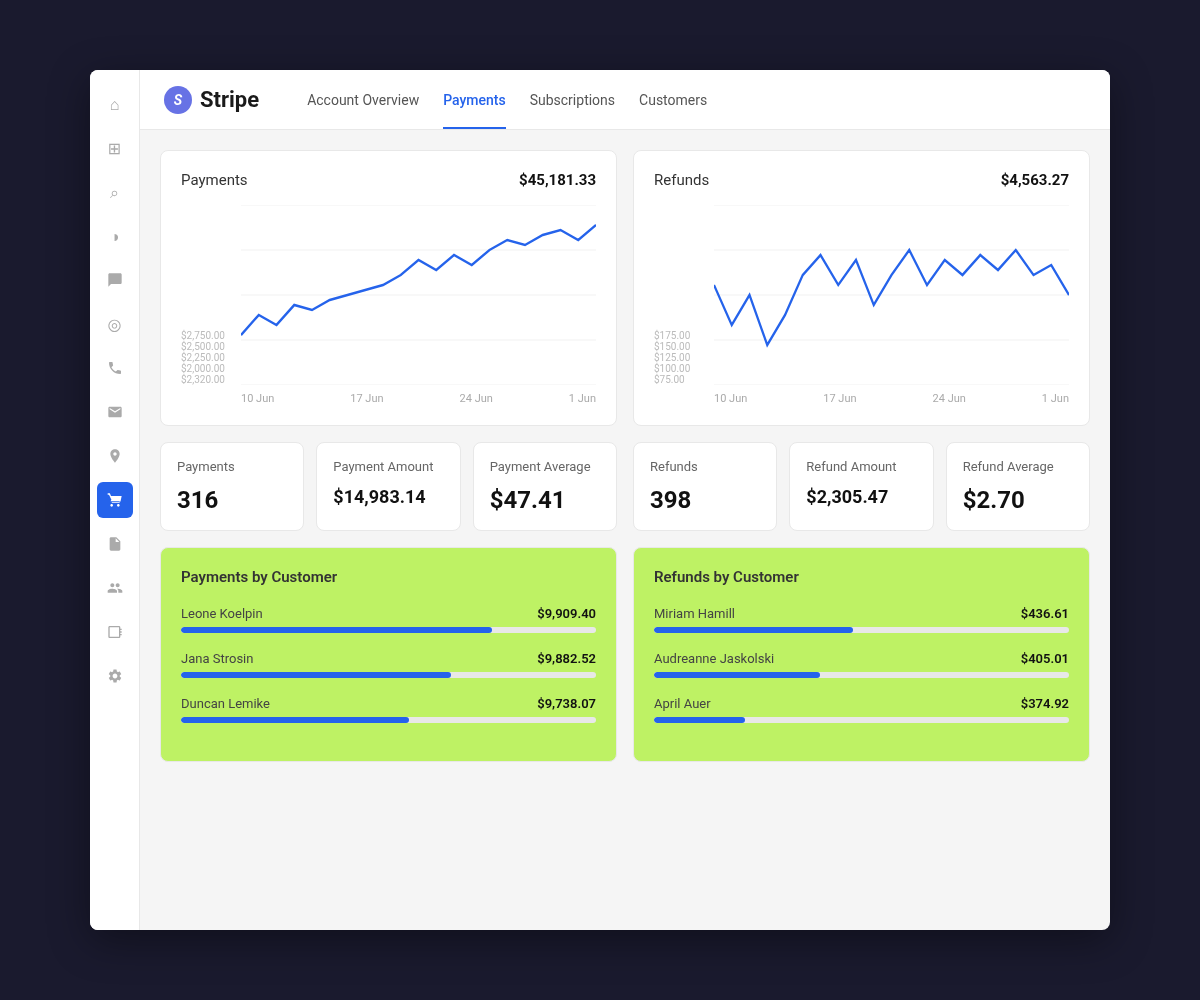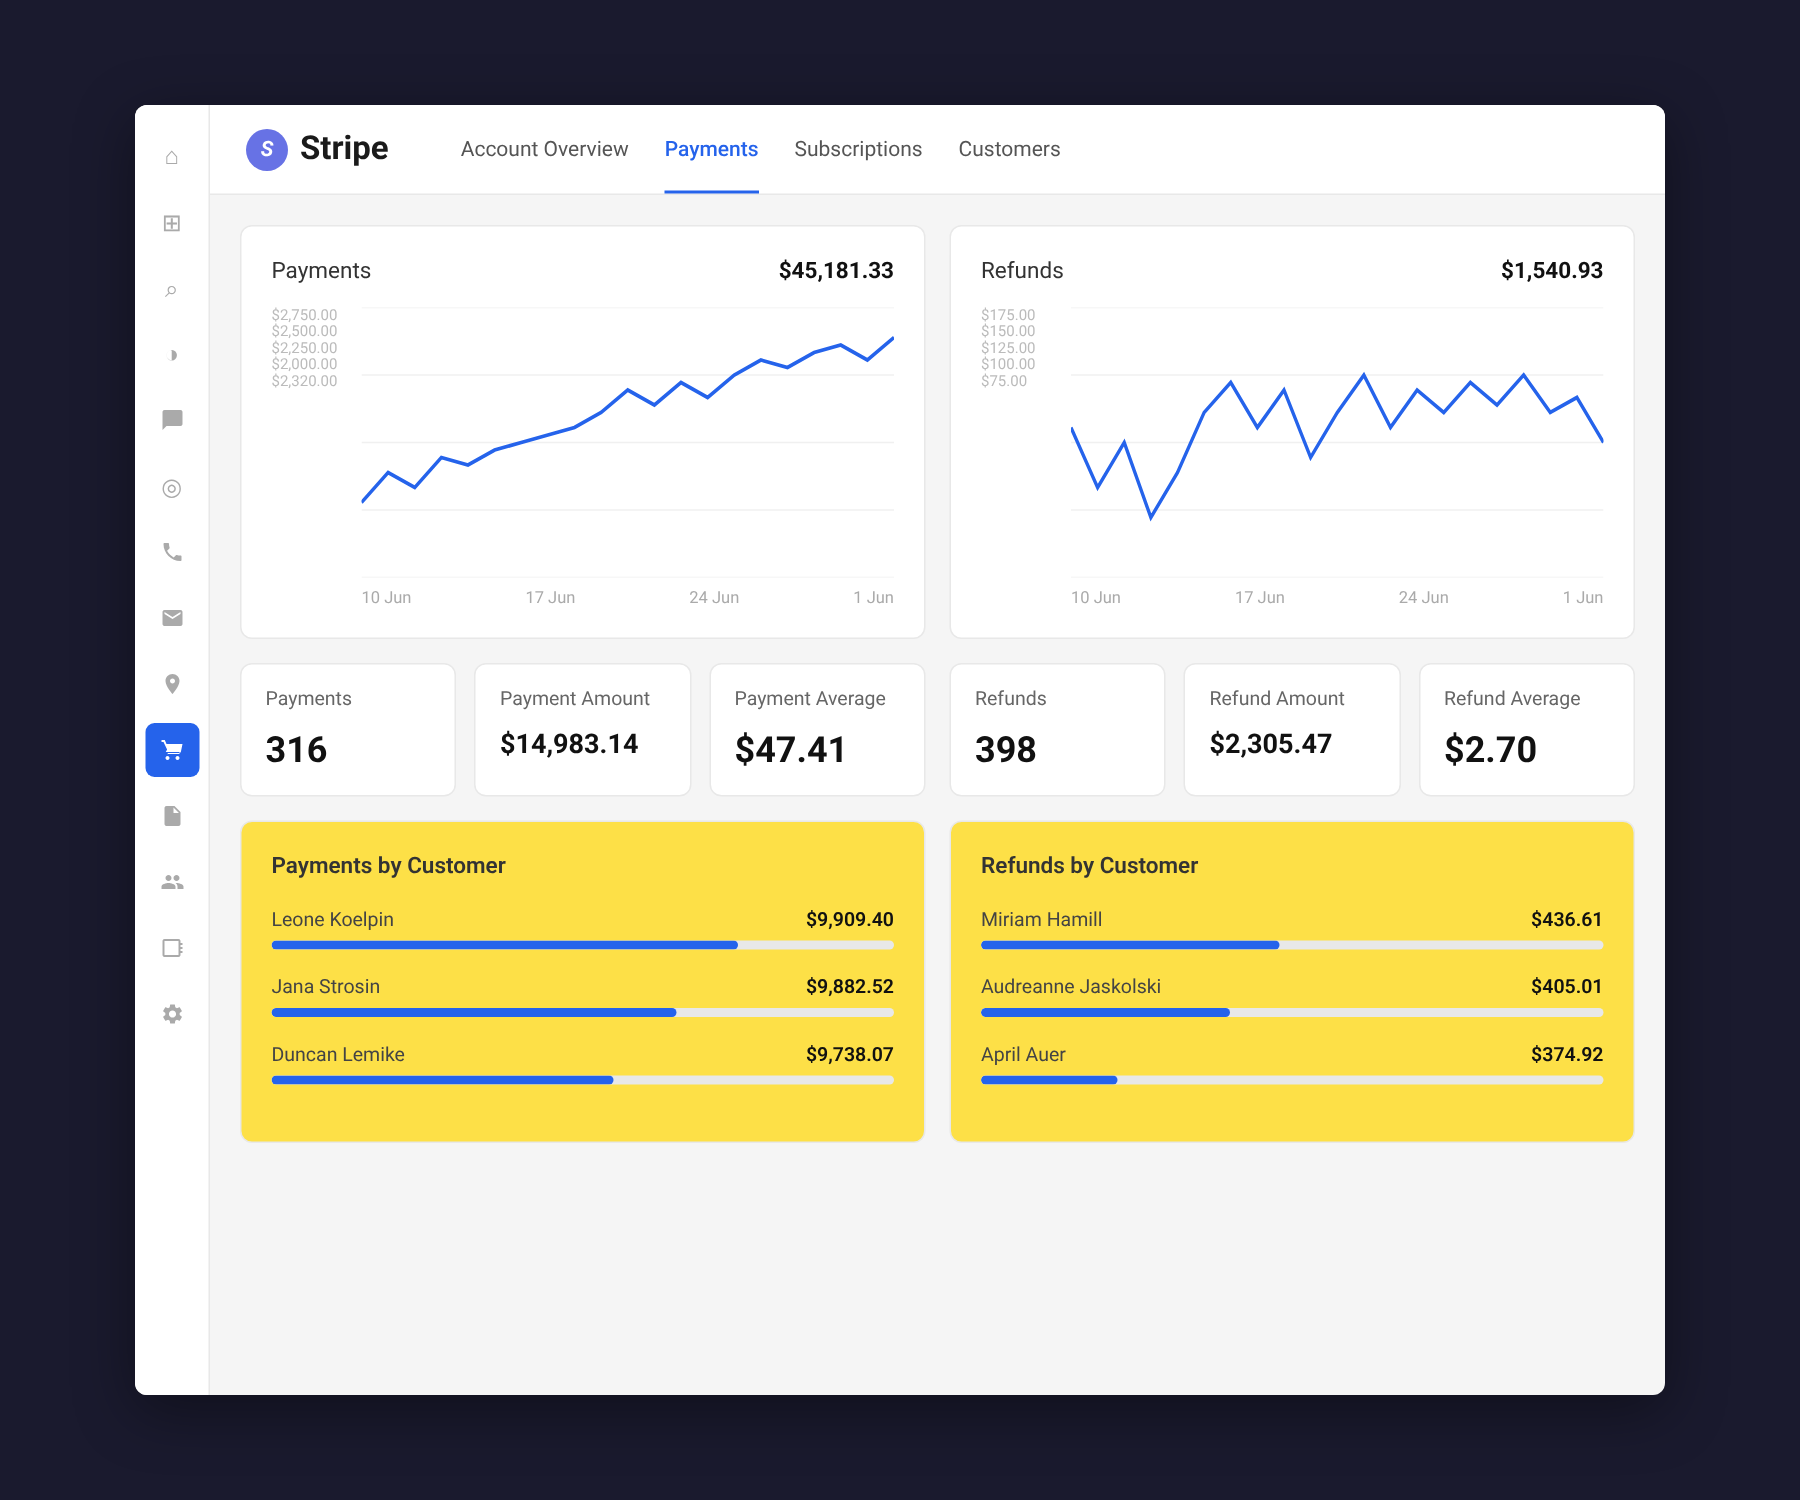--- a/index.html
+++ b/index.html
@@ -178,21 +178,21 @@
       font-weight: 700;
       color: #111;
     }
     
     .customers-row {
       display: grid;
       grid-template-columns: 1fr 1fr;
       gap: 16px;
     }
     .customer-card {
-      background: #fde047;
+      background: #bef264;
       border-radius: 8px;
       border: 1px solid #e8e8e8;
       padding: 20px;
     }
     .section-title {
       font-size: 15px;
       font-weight: 600;
       color: #333;
       margin-bottom: 20px;
     }
@@ -225,21 +225,21 @@
       border-radius: 3px;
     }
     
     .chart-y-labels {
       position: absolute;
       left: 0;
       top: 0;
       bottom: 20px;
       display: flex;
       flex-direction: column;
-      justify-content: flex-start;
+      justify-content: flex-end;
     }
     .chart-y-label {
       font-size: 10px;
       color: #bbb;
     }
     .chart-svg-wrap {
       position: absolute;
       left: 60px;
       right: 0;
       top: 0;
@@ -361,21 +361,21 @@
               <span class="chart-label">17 Jun</span>
               <span class="chart-label">24 Jun</span>
               <span class="chart-label">1 Jun</span>
             </div>
           </div>
         </div>
 
         <div class="chart-card">
           <div class="chart-header">
             <span class="chart-title">Refunds</span>
-            <span class="chart-total">$1,540.93</span>
+            <span class="chart-total">$4,563.27</span>
           </div>
           <div class="chart-container">
             <div class="chart-y-labels">
               <span class="chart-y-label">$175.00</span>
               <span class="chart-y-label">$150.00</span>
               <span class="chart-y-label">$125.00</span>
               <span class="chart-y-label">$100.00</span>
               <span class="chart-y-label">$75.00</span>
             </div>
             <div class="chart-svg-wrap">

